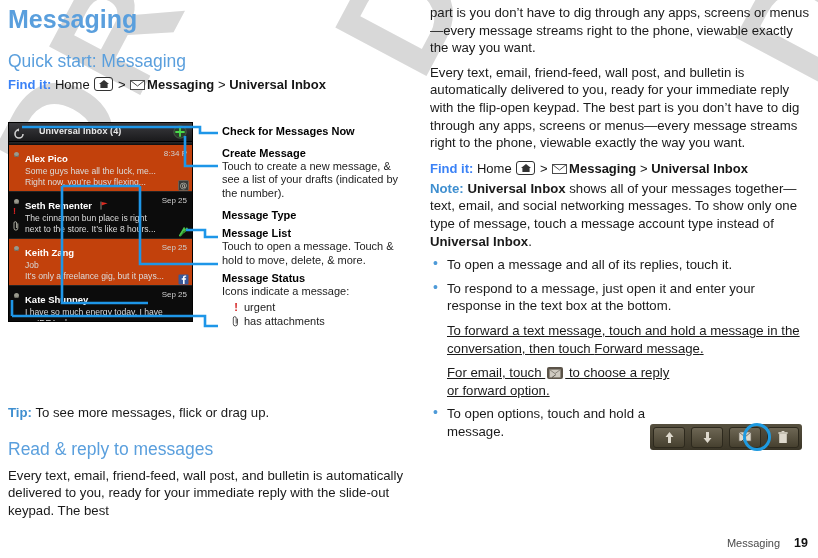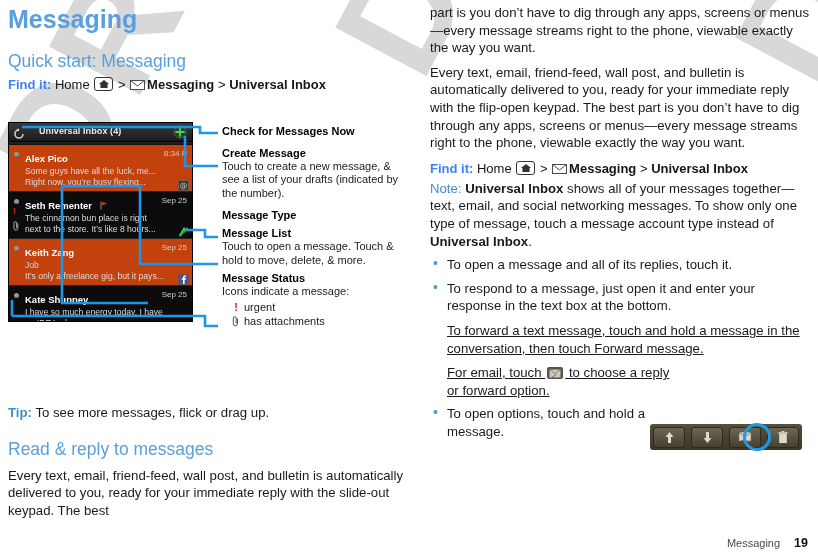--- a/index.html
+++ b/index.html
@@ -78,21 +78,21 @@
   .findit .lbl { color: #3b82f6; font-weight: bold; }
   .findit .b   { font-weight: bold; }
   .para {
     font-size: 13.2px;
     color: #1a1a1a;
     line-height: 17.6px;
     margin: 7px 0 0 0;
   }
   .para.tight { margin-top: 2px; }
   .para .b { font-weight: bold; }
-  .note-lbl { color: #3f8fd0; font-weight: normal; }
+  .note-lbl { color: #3f8fd0; font-weight: bold; }
   .tip-lbl  { color: #3f8fd0; font-weight: bold; }
 
   
   .ic-home {
     display: inline-block;
     width: 17px; height: 12px;
     border: 1.3px solid #333;
     border-radius: 3px;
     position: relative;
     vertical-align: -2px;

